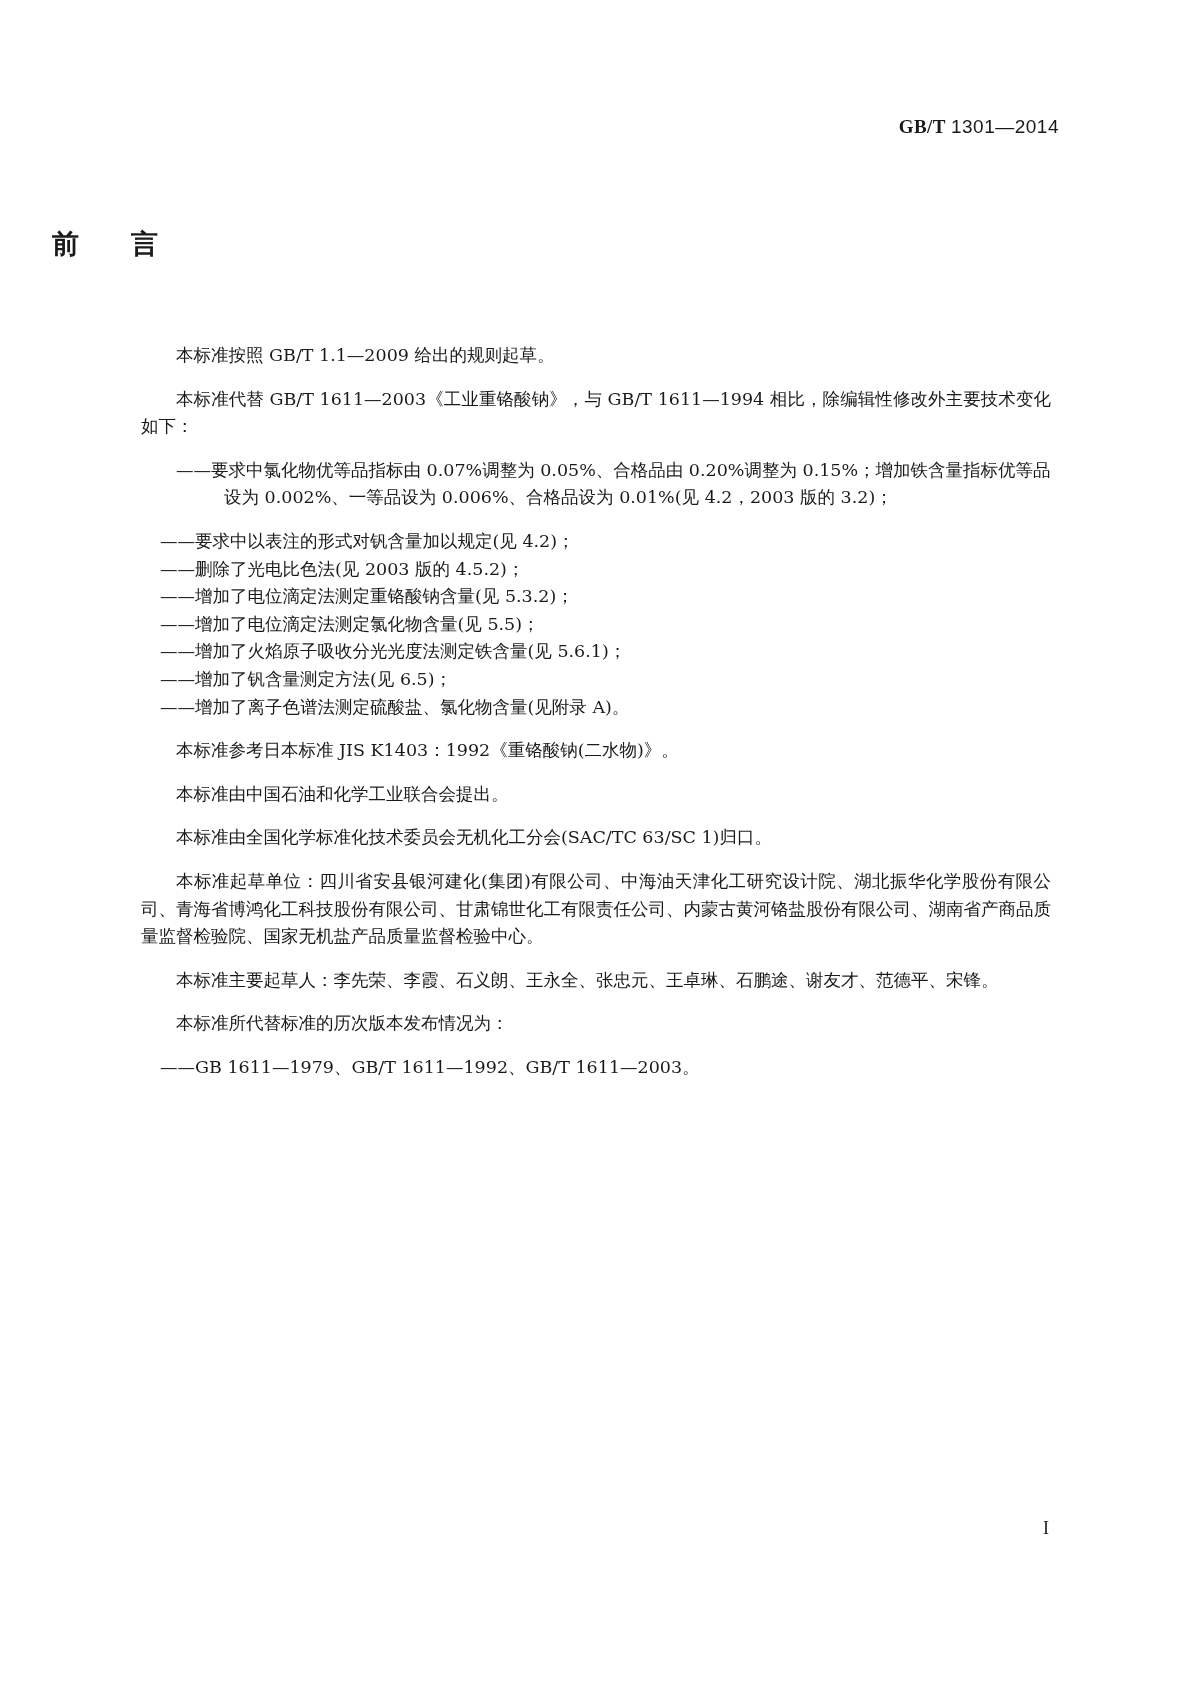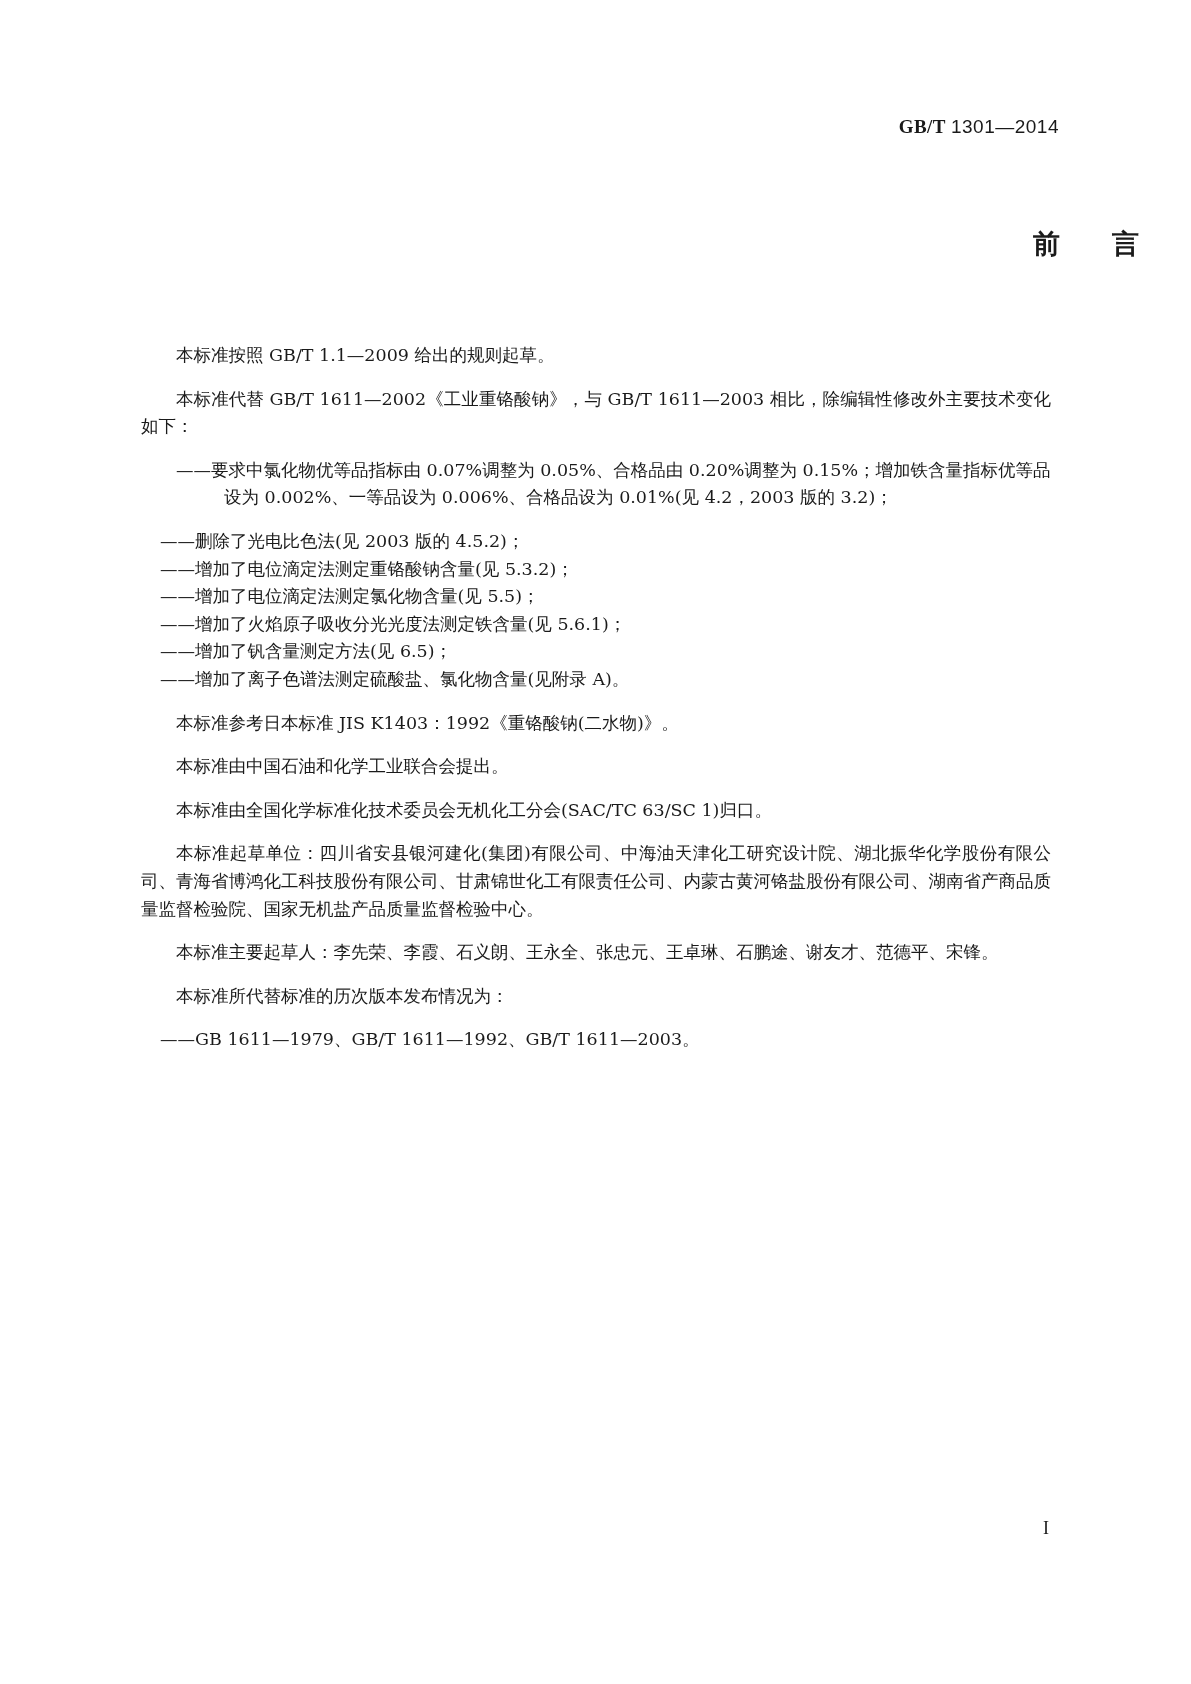--- a/index.html
+++ b/index.html
@@ -8,21 +8,21 @@
       font-family: "DejaVu Serif", "Liberation Serif", serif;
       color: #1a1a1a;
     }
     .std-code {
       position: absolute; top: 116px; right: 132px;
       font-family: "Liberation Serif", serif; font-size: 19px; font-weight: bold;
       letter-spacing: 0.5px;
     }
     .std-code .num { font-family: "Liberation Sans", sans-serif; font-weight: normal; font-size: 19px; }
     .title {
-      position: absolute; top: 226px; left: 0; width: 1191px; text-align: right;
+      position: absolute; top: 226px; left: 0; width: 1191px; text-align: left;
       font-family: "DejaVu Sans", sans-serif; font-size: 27px; font-weight: bold;
       letter-spacing: 52px; padding-left: 52px; box-sizing: border-box;
     }
     .body-text {
       position: absolute; top: 326px; left: 125px; width: 942px;
       font-size: 17.5px; line-height: 27.6px;
     }
     .p { margin: 16px; text-indent: 35px; text-align: justify; }
     .li { margin: 0; padding-left: 35px; }
     .li-wrap { margin: 16px; padding-left: 83px; text-indent: -48px; }
@@ -36,22 +36,23 @@
 
 <div class="std-code">
   <span>GB/T</span>
   <span class="num">1301—2014</span>
 </div>
 
 <div class="title">前言</div>
 
 <div class="body-text">
   <p class="p">本标准按照 GB/T 1.1—2009 给出的规则起草。</p>
-  <p class="p">本标准代替 GB/T 1611—2002《工业重铬酸钠》，与 GB/T 1611—2003 相比，除编辑性修改外主要技术变化如下：</p>
+  <p class="p">本标准代替 GB/T 1611—2003《工业重铬酸钠》，与 GB/T 1611—1994 相比，除编辑性修改外主要技术变化如下：</p>
   <p class="li-wrap">——要求中氯化物优等品指标由 0.07%调整为 0.05%、合格品由 0.20%调整为 0.15%；增加铁含量指标优等品设为 0.002%、一等品设为 0.006%、合格品设为 0.01%(见 4.2，2003 版的 3.2)；</p>
+  <p class="li">——要求中以表注的形式对钒含量加以规定(见 4.2)；</p>
   <p class="li">——删除了光电比色法(见 2003 版的 4.5.2)；</p>
   <p class="li">——增加了电位滴定法测定重铬酸钠含量(见 5.3.2)；</p>
   <p class="li">——增加了电位滴定法测定氯化物含量(见 5.5)；</p>
   <p class="li">——增加了火焰原子吸收分光光度法测定铁含量(见 5.6.1)；</p>
   <p class="li">——增加了钒含量测定方法(见 6.5)；</p>
   <p class="li">——增加了离子色谱法测定硫酸盐、氯化物含量(见附录 A)。</p>
   <p class="p">本标准参考日本标准 JIS K1403：1992《重铬酸钠(二水物)》。</p>
   <p class="p">本标准由中国石油和化学工业联合会提出。</p>
   <p class="p">本标准由全国化学标准化技术委员会无机化工分会(SAC/TC 63/SC 1)归口。</p>
   <p class="p">本标准起草单位：四川省安县银河建化(集团)有限公司、中海油天津化工研究设计院、湖北振华化学股份有限公司、青海省博鸿化工科技股份有限公司、甘肃锦世化工有限责任公司、内蒙古黄河铬盐股份有限公司、湖南省产商品质量监督检验院、国家无机盐产品质量监督检验中心。</p>

